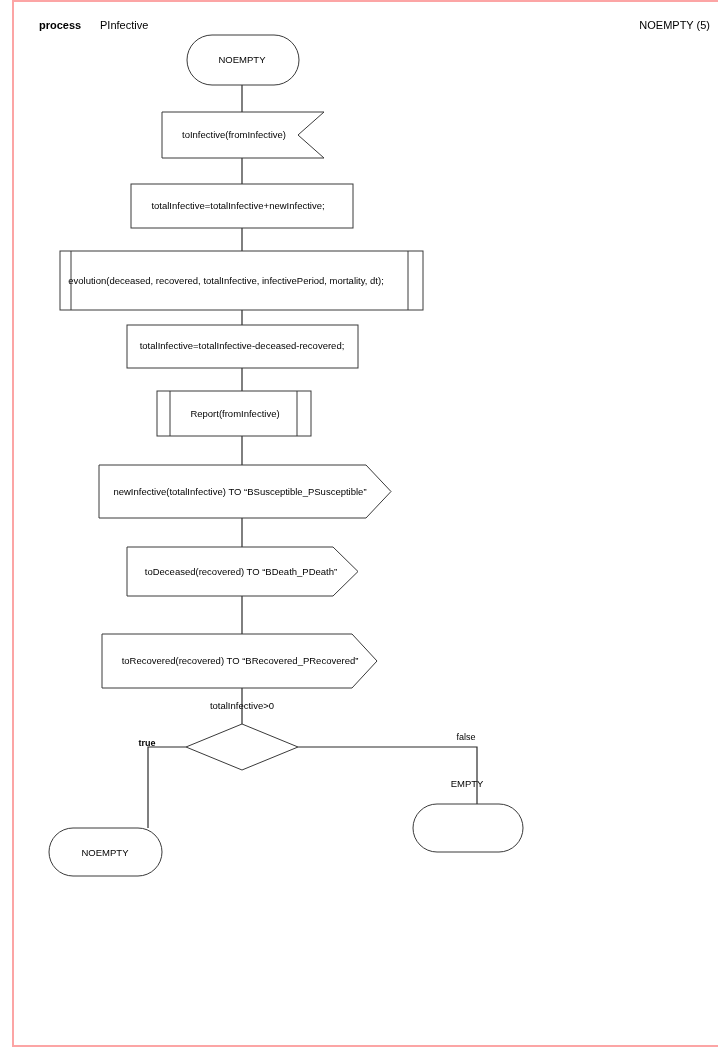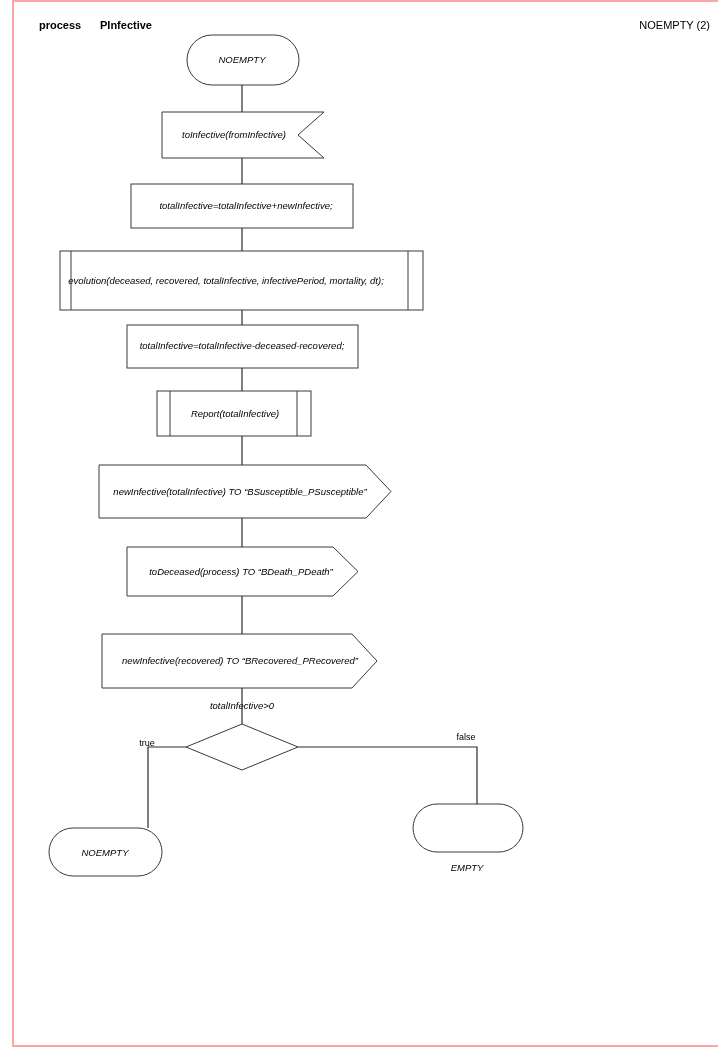--- a/index.html
+++ b/index.html
@@ -36,37 +36,36 @@
     line-height: 1;
   }
   #hdr-process {
     left: 25px;
     top: 18px;
     font-weight: bold;
   }
   #hdr-name {
     left: 86px;
     top: 18px;
-    font-weight: bold;
+    font-weight: normal;
   }
   #hdr-right {
     right: 18px;
     top: 18px;
     font-weight: normal;
   }
   .node-label {
     position: absolute;
     font-size: 9.5px;
     color: #000000;
     white-space: nowrap;
     text-align: center;
     line-height: 1;
     transform: translate(-50%, -50%);
     pointer-events: none;
-    font-style: italic;
   }
   .edge-label {
     position: absolute;
     font-size: 9px;
     color: #000000;
     white-space: nowrap;
     line-height: 1;
     transform: translate(-50%, -50%);
   }
   svg .shape {
@@ -85,21 +84,21 @@
     fill: none;
   }
 </style>
 </head>
 <body>
 
 <div id="page">
 
   <div class="hdr" id="hdr-process">process</div>
   <div class="hdr" id="hdr-name">PInfective</div>
-  <div class="hdr" id="hdr-right">NOEMPTY (2)</div>
+  <div class="hdr" id="hdr-right">NOEMPTY (5)</div>
 
   <svg id="diagram-svg" viewBox="0 0 718 1047" xmlns="http://www.w3.org/2000/svg">
 
     <g>
       <line class="connector" x1="228" y1="83" x2="228" y2="110"></line>
       <line class="connector" x1="228" y1="156" x2="228" y2="182"></line>
       <line class="connector" x1="228" y1="226" x2="228" y2="249"></line>
       <line class="connector" x1="228" y1="308" x2="228" y2="323"></line>
       <line class="connector" x1="228" y1="366" x2="228" y2="389"></line>
       <line class="connector" x1="228" y1="434" x2="228" y2="463"></line>
@@ -162,36 +161,36 @@
 
     <g>
       <path class="shape" d="M 423,802 L 485,802 A 24,24 0 0 1 485,850 L 423,850 A 24,24 0 0 1 423,802 Z"></path>
     </g>
   </svg>
 
   <div class="node-label" style="left:228px; top:58px;">NOEMPTY</div>
 
   <div class="node-label" style="left:220px; top:133px;">toInfective(fromInfective)</div>
 
-  <div class="node-label" style="left:232px; top:204px;">totalInfective=totalInfective+newInfective;</div>
+  <div class="node-label" style="left:224px; top:204px;">totalInfective=totalInfective+newInfective;</div>
 
   <div class="node-label" style="left:212px; top:279px;">evolution(deceased, recovered, totalInfective, infectivePeriod, mortality, dt);</div>
 
   <div class="node-label" style="left:228px; top:344px;text-align:right;">totalInfective=totalInfective-deceased-recovered;</div>
 
-  <div class="node-label" style="left:221px; top:412px;">Report(totalInfective)</div>
+  <div class="node-label" style="left:221px; top:412px;">Report(fromInfective)</div>
 
   <div class="node-label" style="left:226px; top:490px;">newInfective(totalInfective) TO “BSusceptible_PSusceptible”</div>
 
-  <div class="node-label" style="left:227px; top:570px;">toDeceased(process) TO “BDeath_PDeath”</div>
+  <div class="node-label" style="left:227px; top:570px;">toDeceased(recovered) TO “BDeath_PDeath”</div>
 
-  <div class="node-label" style="left:226px; top:659px;">newInfective(recovered) TO “BRecovered_PRecovered”</div>
+  <div class="node-label" style="left:226px; top:659px;">toRecovered(recovered) TO “BRecovered_PRecovered”</div>
 
   <div class="node-label" style="left:228px; top:704px;">totalInfective&gt;0</div>
 
   <div class="node-label" style="left:91px; top:851px;">NOEMPTY</div>
 
-  <div class="node-label" style="left:453px; top:866px;">EMPTY</div>
+  <div class="node-label" style="left:453px; top:782px;">EMPTY</div>
 
-  <div class="edge-label" style="left:133px; top:741px;">true</div>
+  <div class="edge-label" style="left:133px; top:741px;font-weight:bold;">true</div>
   <div class="edge-label" style="left:452px; top:735px;">false</div>
 
 </div>
 
 </body></html>

